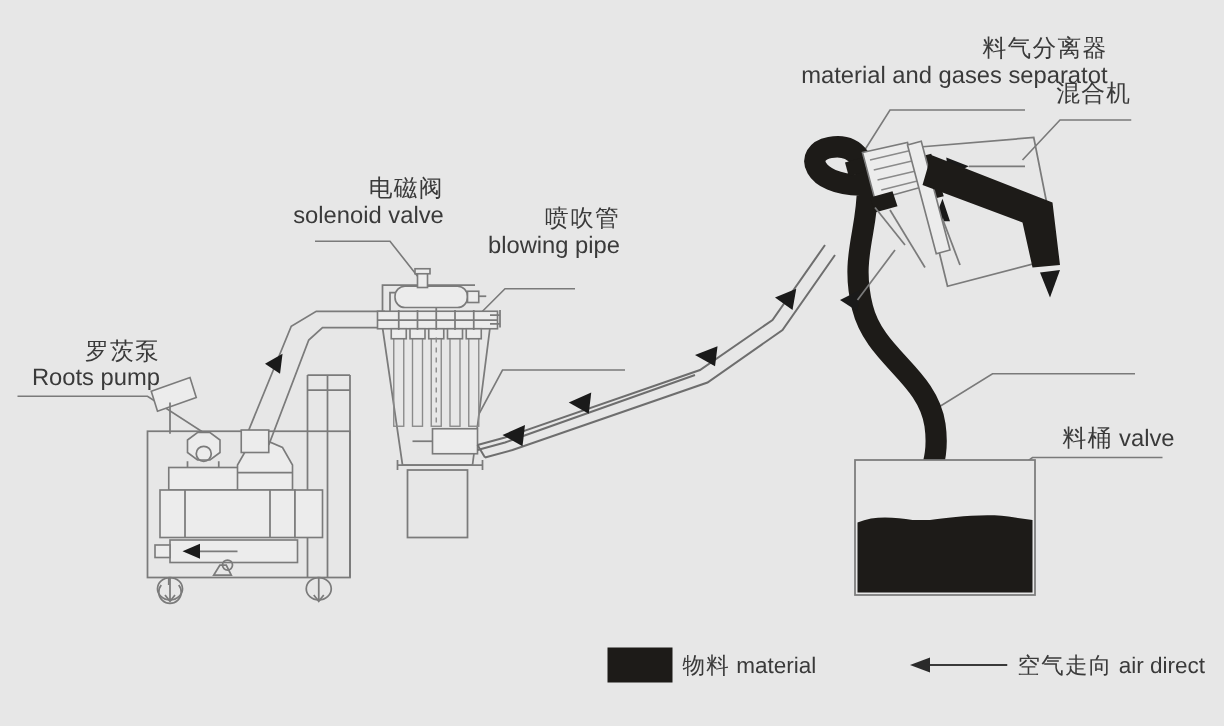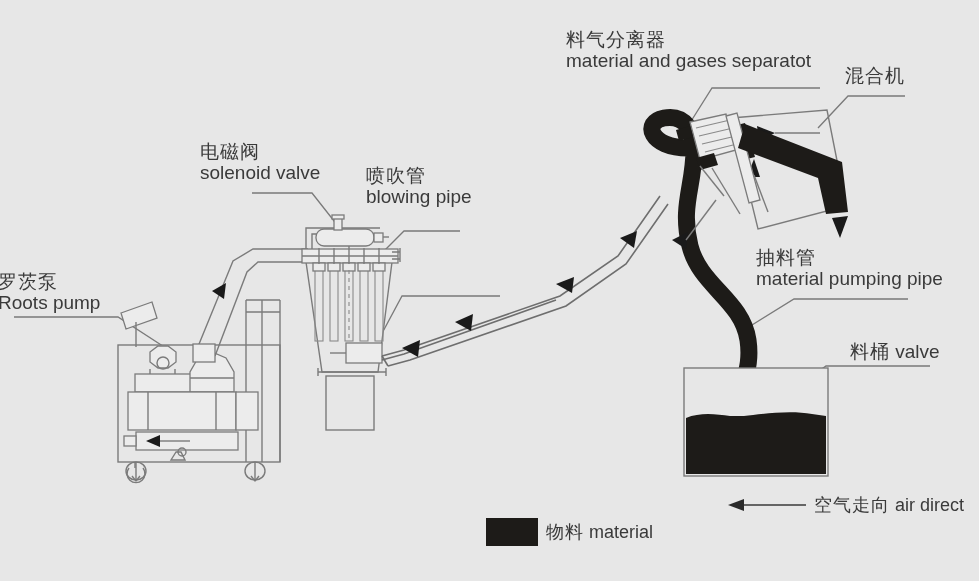--- a/index.html
+++ b/index.html
@@ -23,21 +23,21 @@
   }
   .lbl{
     position:absolute;
     color:#3a3a3a;
     line-height:1.08;
     white-space:nowrap;
     pointer-events:none;
   }
   .lbl .cn{ font-size:19px; letter-spacing:1px; display:block; }
   .lbl .en{ font-size:19px; display:block; }
-  .lbl.center{ text-align:left; }
+  .lbl.center{ text-align:right; }
   .legend-txt{ font-size:18px; color:#3a3a3a; white-space:nowrap; }
   .legend-txt .cn{ letter-spacing:1px; }
   .legend-item{ position:absolute; display:flex; align-items:center; gap:8px; }
   .swatch{ width:52px;height:28px;background:#1d1b18; }
   .arrow-leg{ position:relative; width:78px; height:14px; }
 </style>
 </head>
 <body>
 
 <div id="diagram-root">
@@ -250,35 +250,31 @@
   </div>
 
   <div class="lbl center" style="left:388px;top:245px;width:124px;">
   </div>
 
   <div class="lbl center" style="left:-2px;top:272px;width:130px;">
     <span class="cn">罗茨泵</span>
     <span class="en">Roots pump</span>
   </div>
 
-  <div class="lbl center" style="left:756px;top:248px;width:222px;">
-    <span class="cn">抽料管</span>
-    <span class="en">material pumping pipe</span>
-  </div>
 
   <div class="lbl" style="left:850px;top:342px;">
     <span class="cn" style="display:inline;">料桶</span><span class="en" style="display:inline;">&nbsp;</span><span class="en" style="display:inline;">valve</span>
   </div>
 
   <div class="legend-item" style="left:486px;top:518px;">
     <span class="swatch"></span>
     <span class="legend-txt"><span class="cn">物料</span> <span>material</span></span>
   </div>
 
-  <div class="legend-item" style="left:728px;top:493px;">
+  <div class="legend-item" style="left:728px;top:520px;">
     <span class="arrow-leg">
       <svg width="78" height="14" viewBox="0 0 78 14" style="display:block;">
         <line x1="14" y1="7" x2="78" y2="7" stroke="#3a3a3a" stroke-width="1.6"></line>
         <path d="M0,7 L16,1 L16,13 Z" fill="#2a2a2a"></path>
       </svg>
     </span>
     <span class="legend-txt"><span class="cn">空气走向</span> <span>air direct</span></span>
   </div>
 
 </div>

